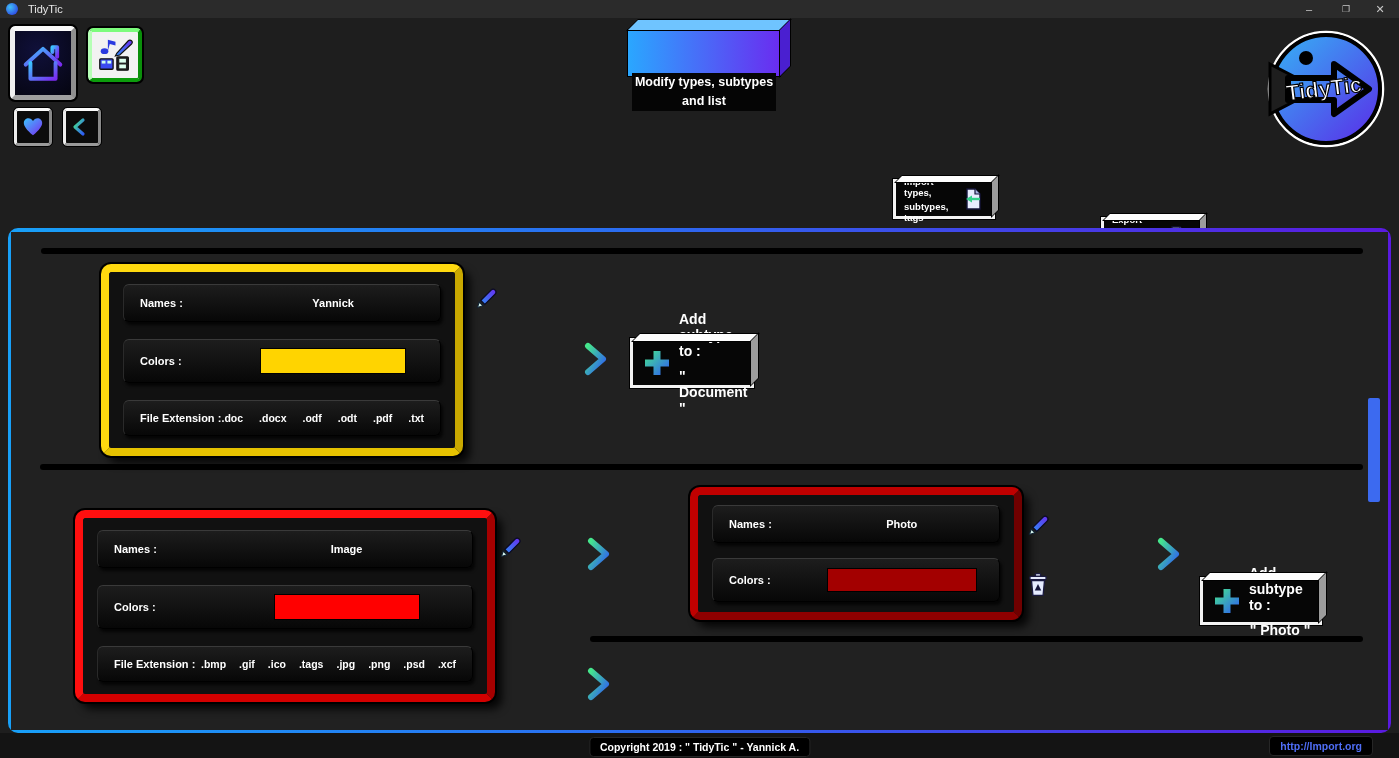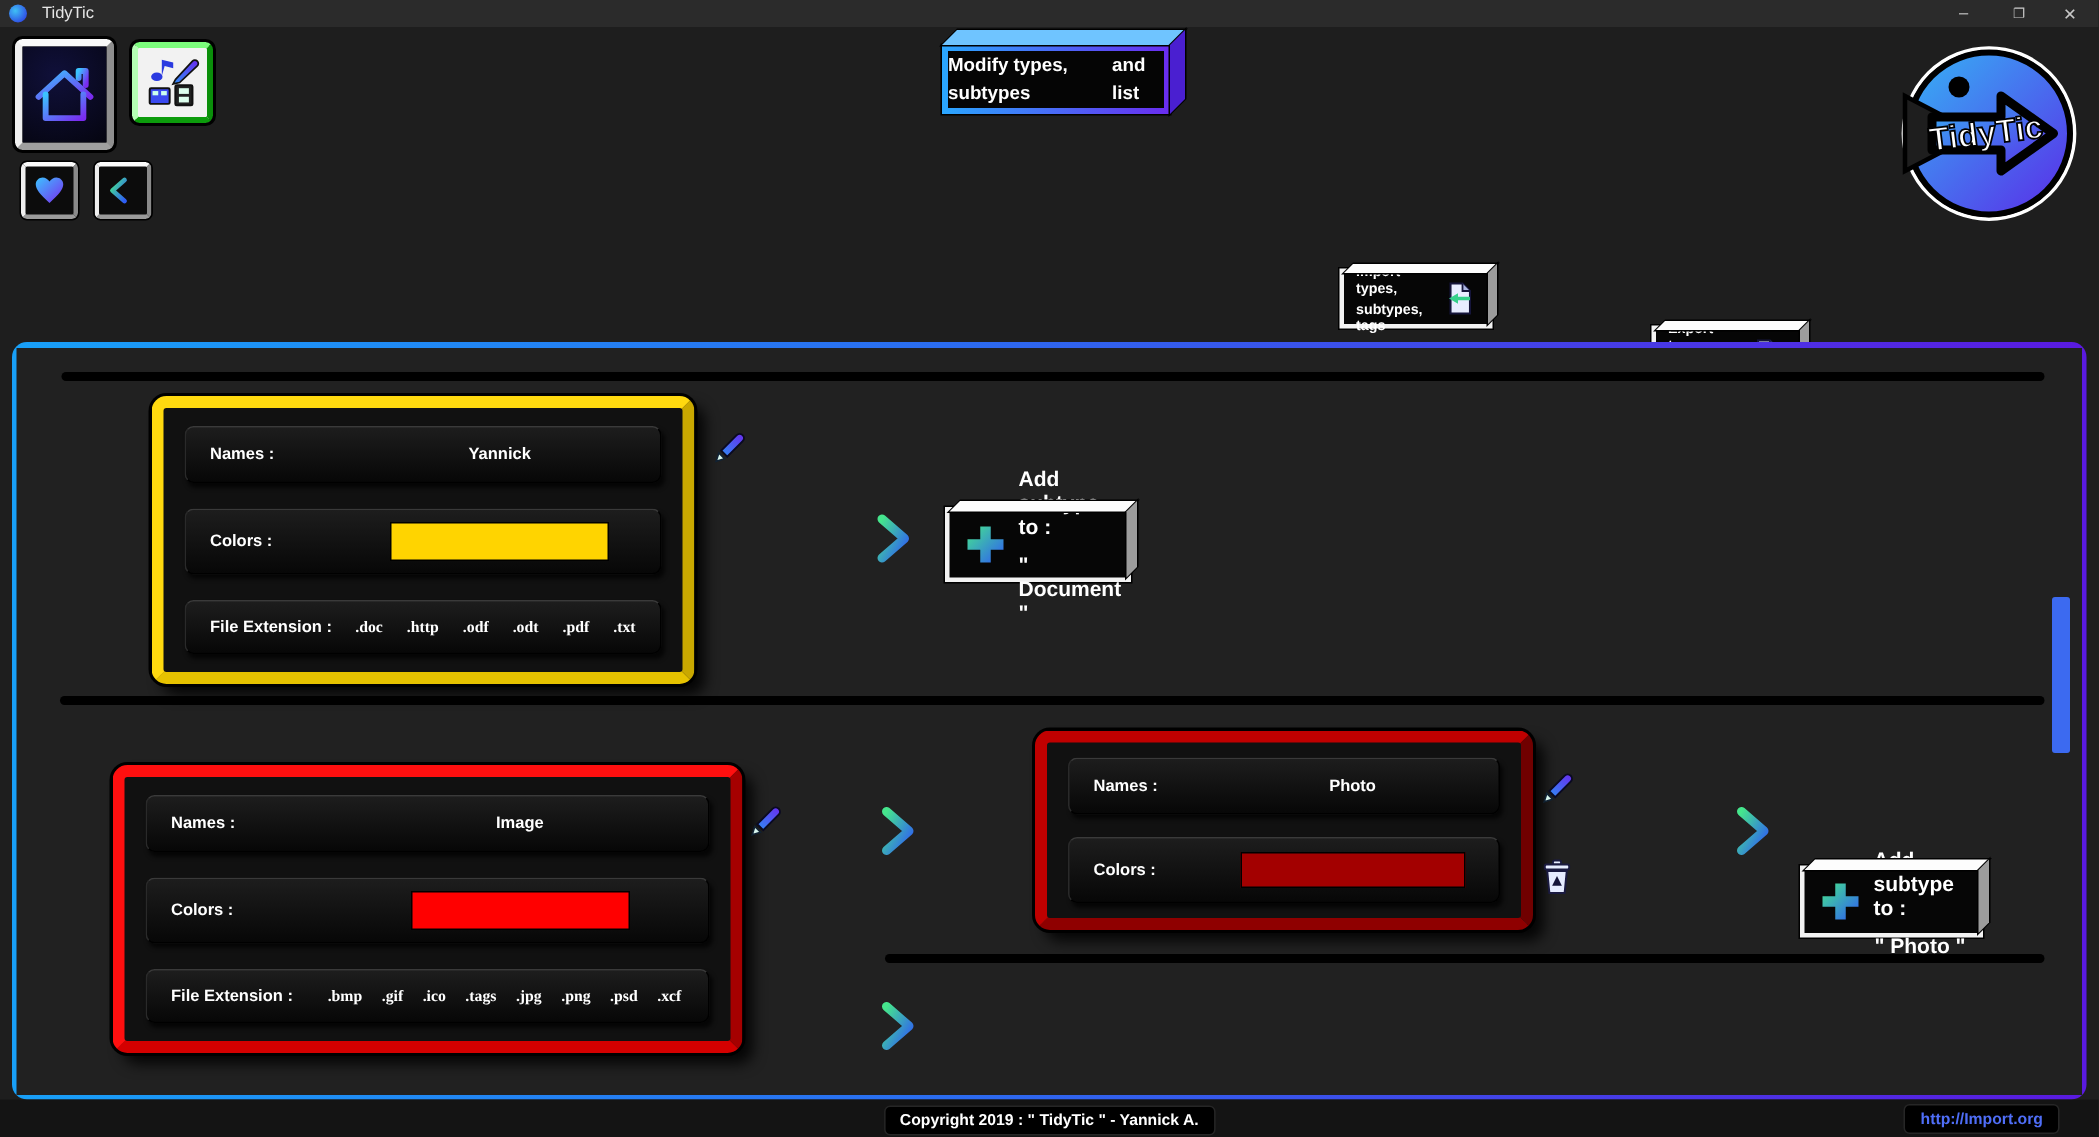--- a/index.html
+++ b/index.html
@@ -18,21 +18,21 @@
   .ex { position:relative; --d:7px; box-shadow:0 0 0 1px #000; }
   .ex::before { content:""; position:absolute; left:0; right:0; top:calc(-1 * var(--d)); height:var(--d);
     background:var(--topc,#fff); transform:skewX(-45deg); transform-origin:0 100%; box-shadow:0 0 0 1px #000; }
   .ex::after { content:""; position:absolute; top:0; bottom:0; right:calc(-1 * var(--d)); width:var(--d);
     background:var(--sidec,#999); transform:skewY(-45deg); transform-origin:left top; box-shadow:0 0 0 1px #000; }
 
   .btn3d { background:#060606; border:3px solid #f2f2f2; --topc:#fdfdfd; --sidec:#9c9c9c; cursor:pointer; }
   .greenbtn { background:#070707; border:2px solid #f0f0f0; --topc:#3fe03f; --sidec:#0e8e0e; --d:8px; cursor:pointer; }
   .graybtn { background:#141414; border:2px solid #9a9a9a; --topc:#d8d8d8; --sidec:#5f5f5f; --d:7px; color:#b5b5b5; cursor:pointer; }
   .hdrbox { background:linear-gradient(90deg,#2aa7ff,#6a2cf0); padding:4px; --topc:#6fc4ff; --sidec:#4a1fd0; --d:10px; }
-  .hdrbox .inner { background:#050505; width:100%; height:100%; display:flex; flex-direction:row; align-items:center; justify-content:center; font-weight:bold; font-size:12.5px; line-height:1.55; }
+  .hdrbox .inner { background:#050505; width:100%; height:100%; display:flex; flex-direction:column; align-items:center; justify-content:center; font-weight:bold; font-size:12.5px; line-height:1.55;margin-top:39px; }
 
   
   .bigsq { border-radius:5px; cursor:pointer; }
   .homebtn { border:5px solid; border-color:#fafafa #8f8f8f #9f9f9f #efefef; outline:2px solid #000; background:radial-gradient(circle at 40% 30%, #10103a, #050510); display:flex; align-items:center; justify-content:center; }
   .mediabtn { border:4px solid; border-color:#7cfc7c #0a8f0a #0c9c0c #b5ffb5; outline:2px solid #000; background:#f2f2f2; display:flex; align-items:center; justify-content:center; }
   .cubebtn { border:3px solid; border-color:#fafafa #8a8a8a #9a9a9a #eeeeee; outline:1px solid #000; background:#0c0c0c; display:flex; align-items:center; justify-content:center; border-radius:4px; cursor:pointer; }
 
   
   .panelwrap { position:absolute; left:8px; top:228px; width:1383px; height:505px;
     background:linear-gradient(90deg,#18a0f8 0%, #2b6cf0 45%, #5a1ae0 100%); border-radius:10px; padding:4px 3px 3px 3px; }
@@ -41,21 +41,21 @@
 
   
   .typecard { position:absolute; border:8px solid var(--c); border-right-color:var(--cdark); border-bottom-color:var(--cmid);
     border-radius:10px; background:#111; box-shadow:0 0 0 2px #000, 7px 7px 9px rgba(0,0,0,.85); padding:12px 14px; }
   .frow { background:linear-gradient(180deg,#1d1d1d,#070707); border:1px solid #000; border-top-color:#3a3a3a; border-left-color:#2a2a2a;
     border-radius:6px; box-shadow:2px 3px 3px rgba(0,0,0,.7); display:flex; align-items:center; padding:0 16px; font-size:11px; font-weight:bold; }
   .frow .lbl { width:36%; }
   .frow .val { flex:1; display:flex; justify-content:center; align-items:center; gap:16px; }
   .swatch { width:146px; height:26px; border:1px solid #000; }
   .extlist { font-size:10.5px; }
-  .extlist span { display:inline-block;font-family:Liberation Serif, serif; }
+  .extlist span { display:inline-block; }
 
   
   .addbtn { display:flex; align-items:center; padding:4px 8px; }
   .addbtn .txt { flex:1; display:flex; flex-direction:column; align-items:center; font-size:14px; font-weight:bold; gap:9px; }
 
   .iconbtn { background:none; border:none; cursor:pointer; padding:0; }
 
   
   .footer { position:absolute; left:0; top:733px; width:1399px; height:25px; background:#141414; }
   .pill { position:absolute; background:#000; border:1px solid #262626; border-radius:4px; font-size:10.5px; font-weight:bold; padding:3px 10px; white-space:nowrap; }
@@ -216,21 +216,21 @@
     <div class="frow" style="height:44px; margin-top:17px;">
       <span class="lbl">Colors :</span>
       <span class="val">
             <span class="swatch" style="background-color: rgb(255, 212, 0);"></span>
           </span>
     </div>
     <div class="frow" style="height:36px; margin-top:17px;">
       <span class="lbl" style="width:34%;">File Extension :</span>
       <span class="val extlist">
             <span>.doc</span>
-            <span>.http</span>
+            <span>.docx</span>
             <span>.odf</span>
             <span>.odt</span>
             <span>.pdf</span>
             <span>.txt</span>
           </span>
     </div>
   </div>
 
   <button class="abs iconbtn" style="left:463px; top:53px;">
     <span>

